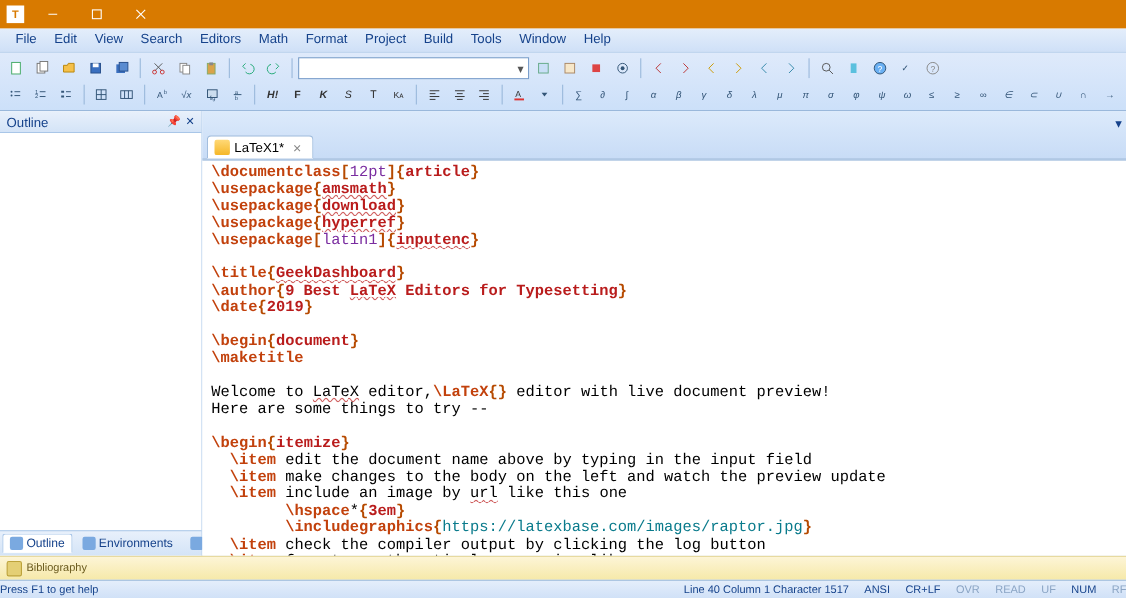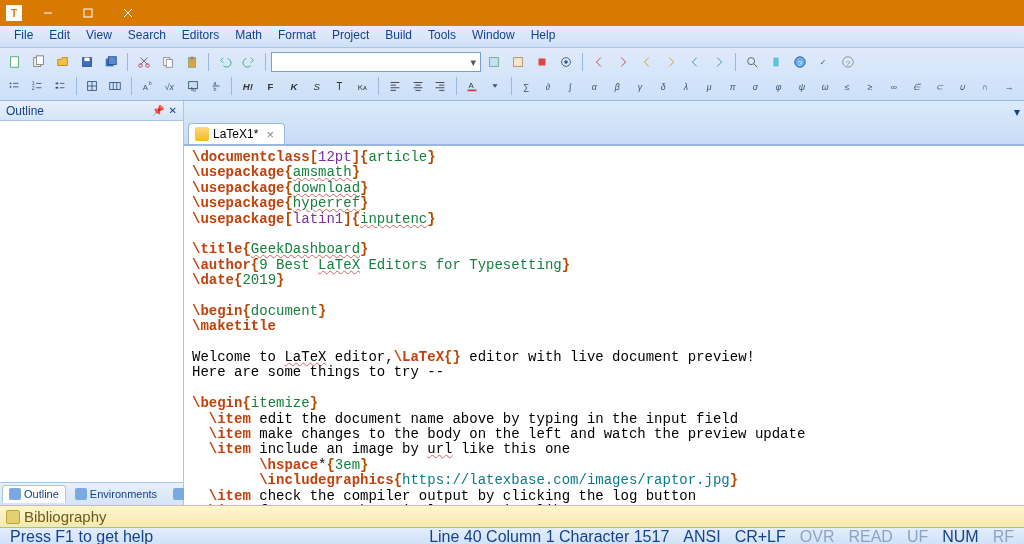--- a/index.html
+++ b/index.html
@@ -29,43 +29,43 @@
 .main { display:flex; height:calc(100% - 26px - 22px - 52px - 22px - 18px); }
 .sidebar { width:184px; background:#fdfdfd; border-right:1px solid #a9c6e8; display:flex; flex-direction:column; }
 .panel-head { background:linear-gradient(#e8f0fb,#d4e4f7); height:20px; display:flex; align-items:center; padding:0 6px; color:#15428b; font-size:12px; justify-content:space-between; border-bottom:1px solid #a9c6e8; }
 .panel-head .ctrls { display:flex; gap:4px; font-size:10px; color:#15428b; }
 .panel-body { flex:1; background:#fff; }
 .sidebar-tabs { display:flex; gap:2px; padding:2px 2px; background:linear-gradient(#e8f0fb,#d4e4f7); border-top:1px solid #a9c6e8; }
 .stab { display:flex; align-items:center; gap:3px; padding:2px 6px; font-size:11px; color:#15428b; border:1px solid transparent; border-radius:3px 3px 0 0; }
 .stab.active { background:#fff; border-color:#a9c6e8; border-bottom-color:#fff; }
 .stab .sicon { width:12px; height:12px; background:#7aa9e0; border-radius:2px; }
 
-.bib-bar { background:linear-gradient(#fdf5d7,#f6e9a9); height:22px; display:flex; align-items:center; padding:0 6px; gap:4px; border-top:1px solid #d8c46d; font-size:15px; color:#6a5a1d; }
+.bib-bar { background:linear-gradient(#fdf5d7,#f6e9a9); height:22px; display:flex; align-items:center; padding:0 6px; gap:4px; border-top:1px solid #d8c46d; font-size:10px; color:#6a5a1d; }
 .bib-bar .bicon { width:14px; height:14px; background:#e4cf75; border:1px solid #bda33b; border-radius:2px; }
 
 
 .editor { flex:1; display:flex; flex-direction:column; background:#e8f0fb; }
 .tab-strip { height:44px; background:linear-gradient(#dceafb,#c8dcf6); border-bottom:1px solid #9ab8db; display:flex; align-items:flex-end; padding:0 4px; position:relative; }
 .filetab { background:#fff; border:1px solid #9ab8db; border-bottom:none; border-radius:4px 4px 0 0; padding:3px 10px 3px 6px; display:flex; align-items:center; gap:4px; font-size:12px; }
 .filetab .ficon { width:14px; height:14px; background:linear-gradient(#ffd977,#f5b728); border-radius:2px; }
 .filetab .x { color:#888; margin-left:4px; font-size:13px; line-height:1; }
 .tab-strip .rarrow { position:absolute; right:4px; top:4px; color:#15428b; }
 
 .code { flex:1; background:#fff; font-family:Consolas,"Courier New",monospace; font-size:14px; line-height:1.1; padding:4px 8px; overflow:hidden; white-space:pre; color:#000; border-top:1px solid #9ab8db; }
 .cmd { color:#c2410c; font-weight:bold; }
 .brace { color:#b64a00; font-weight:bold; }
 .opt { color:#7a2da0; }
-.arg { color:#15803d; }
+.arg { color:#b91c1c;font-weight:bold; }
 .under { text-decoration: underline wavy #d06060; text-decoration-thickness:1px; }
 .green { color:#12832b; }
 .mag { color:#b4207b; }
 .url { color:#0a7b8c; }
 
 
-.statusbar { height:18px; background:linear-gradient(#e4eefb,#cfe0f7); border-top:1px solid #9ab8db; display:flex; align-items:center; font-size:16px; color:#15428b; padding:0 10px; gap:14px; }
+.statusbar { height:18px; background:linear-gradient(#e4eefb,#cfe0f7); border-top:1px solid #9ab8db; display:flex; align-items:center; font-size:10px; color:#15428b; padding:0 0; gap:14px; }
 .statusbar .spacer { flex:1; }
 .statusbar .dim { color:#8aa4c4; }
 </style>
 </head>
 <body>
 
 <div class="titlebar">
   <div class="icon">T</div>
   <div class="winbtn">
       <svg width="10" height="10">

